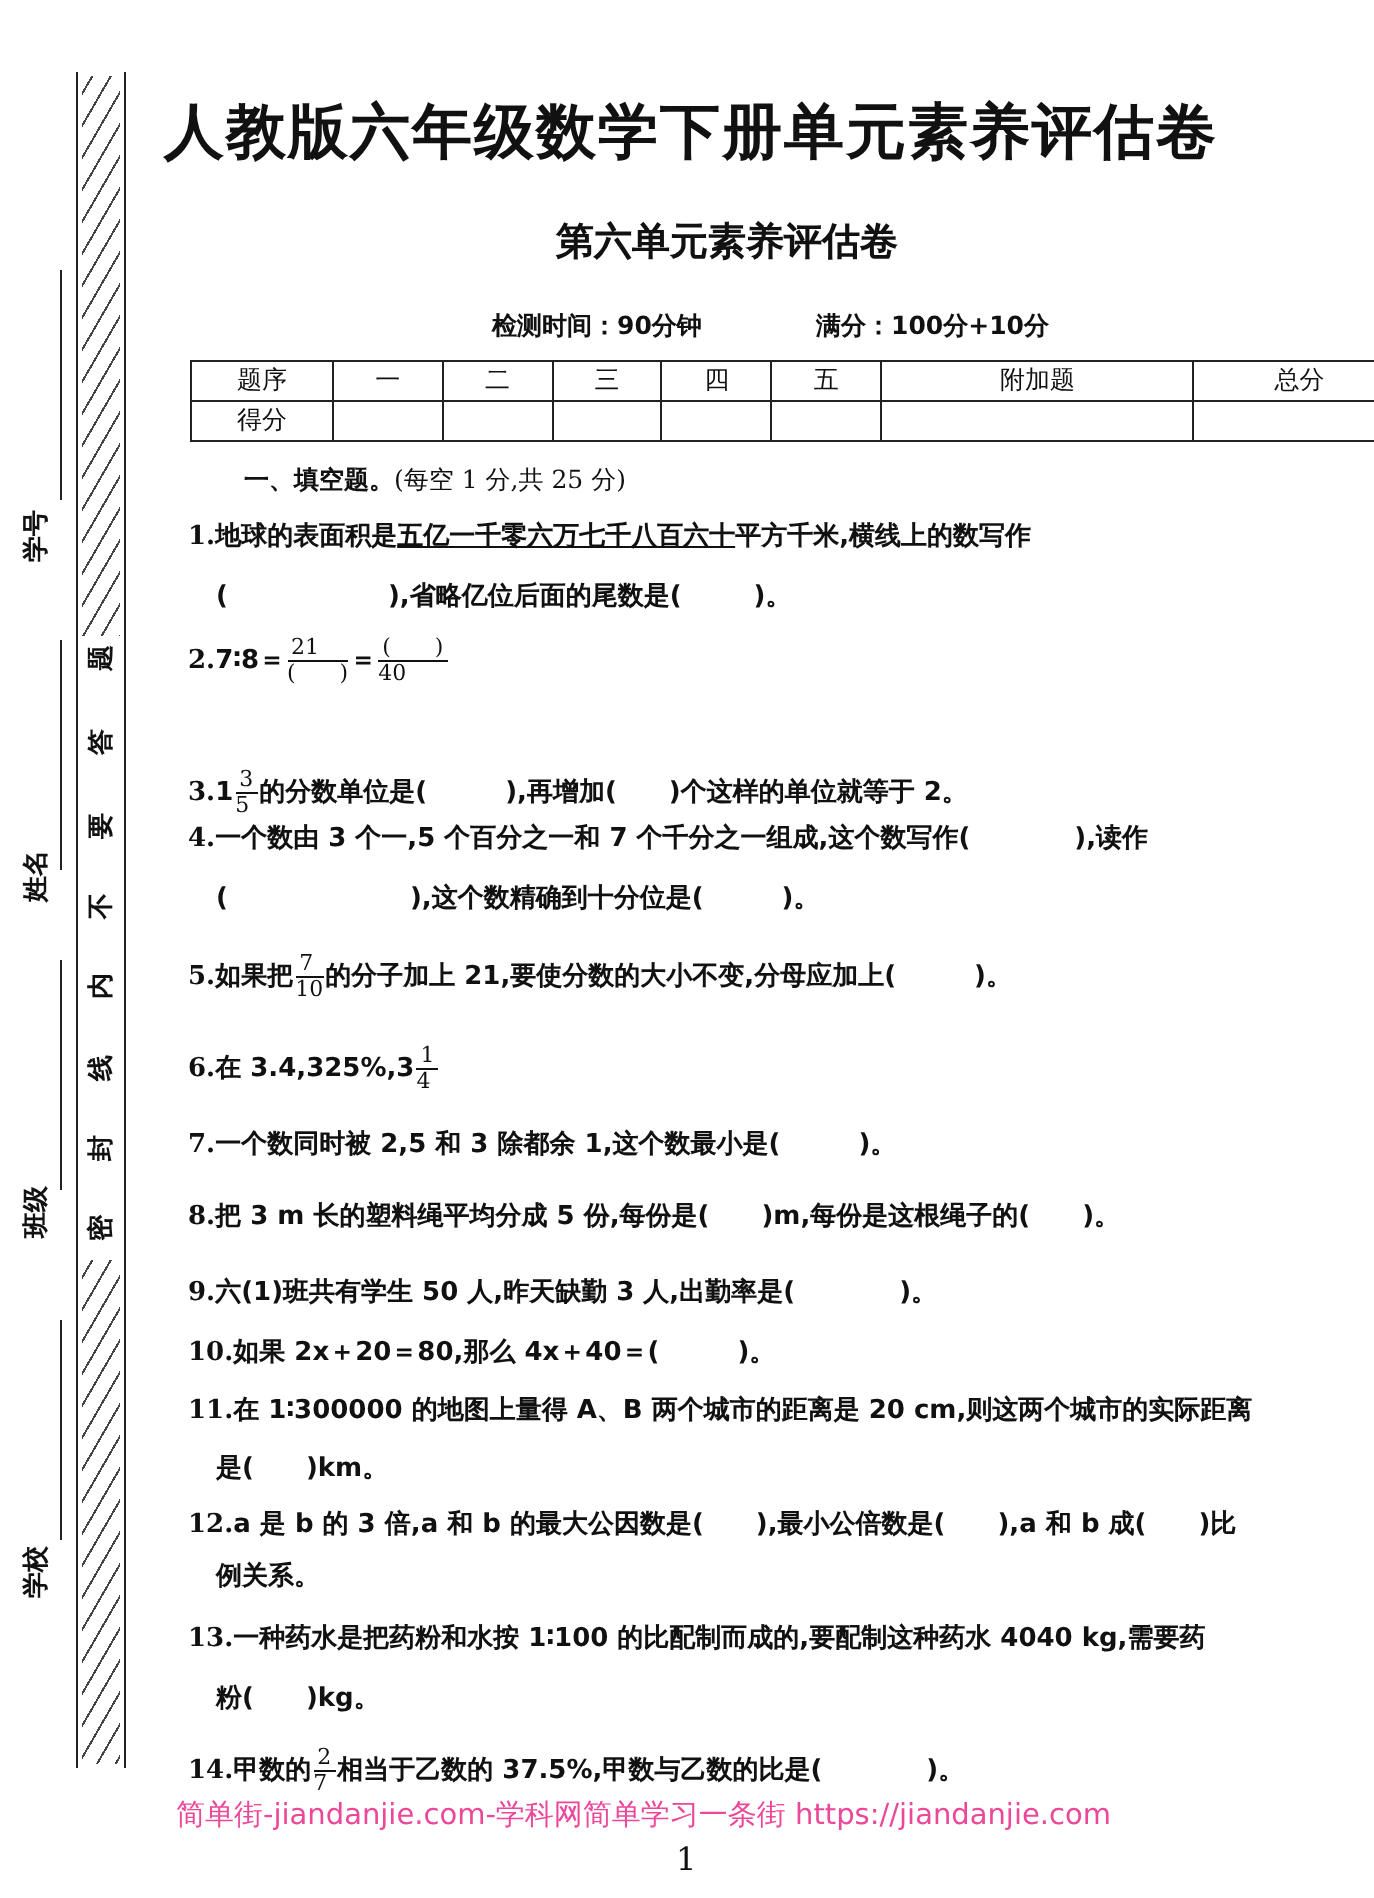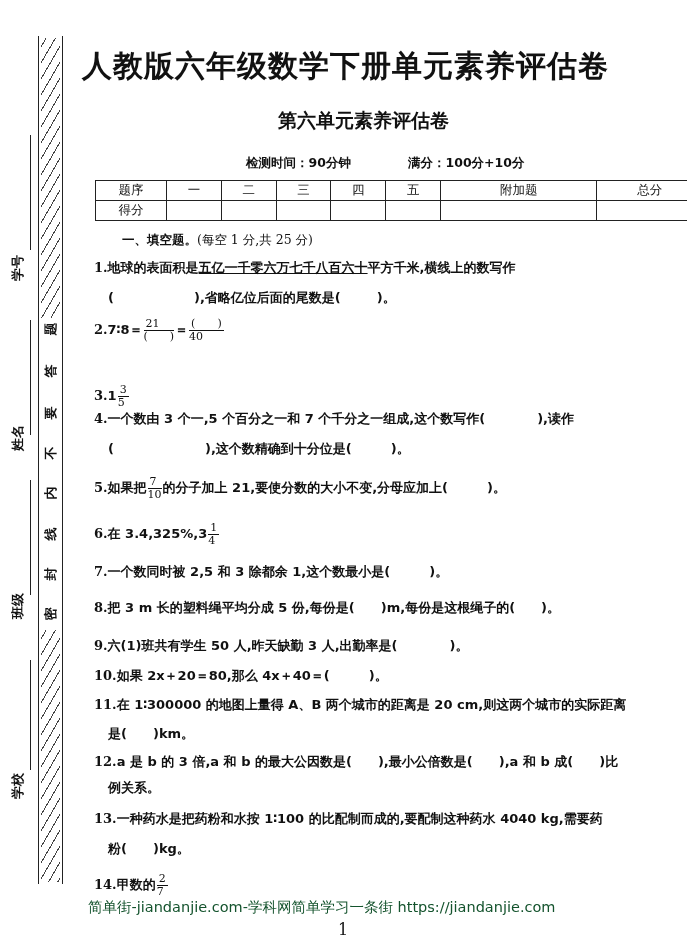--- a/index.html
+++ b/index.html
@@ -25,21 +25,21 @@
   .section{position:absolute;left:80px;top:232px;font-size:12.5px;font-weight:bold;font-family:"DejaVu Sans","Liberation Sans",sans-serif;margin-left:42px;}
   .section .note{font-weight:normal;font-family:"DejaVu Serif",serif;}
   .q{position:absolute;left:94px;font-size:13px;font-weight:bold;white-space:nowrap;font-family:"DejaVu Sans","Liberation Sans",sans-serif;}
   .q .n{font-family:"DejaVu Serif",serif;}
   .cont{position:absolute;left:108px;font-size:13px;font-weight:bold;white-space:nowrap;font-family:"DejaVu Sans","Liberation Sans",sans-serif;}
   .frac{display:inline-block;vertical-align:middle;font-size:11px;line-height:12px;margin:0 1px;font-weight:normal;font-family:"DejaVu Serif",serif;}
   .frac span{display:block;}
   .frac .num{border-bottom:1px solid #111;padding:0 2px;}
   .u{text-decoration:underline;}
   .blank{display:inline-block;}
-  .watermark{position:absolute;left:88px;top:898px;font-size:14.5px;color:#14532d;font-family:"DejaVu Sans","Liberation Sans",sans-serif;white-space:nowrap;}
+  .watermark{position:absolute;left:88px;top:898px;font-size:14.5px;color:#ec4899;font-family:"DejaVu Sans","Liberation Sans",sans-serif;white-space:nowrap;}
   .pagenum{position:absolute;left:338px;top:920px;font-size:16px;font-family:"DejaVu Serif",serif;}
 </style>
 </head>
 <body>
 
 <div>
   <div class="strip-line" style="left:38px;"></div>
   <div class="strip-line" style="left:62px;"></div>
   <div class="hatch" style="top:38px;height:280px;"></div>
   <div class="seal-char" style="top:320px;">题</div>
@@ -101,21 +101,21 @@
 </div>
 <div class="cont" style="top:289px;">
   <span>(</span><span class="blank" style="width:80px;"></span><span>),省略亿位后面的尾数是(</span><span class="blank" style="width:36px;"></span><span>)。</span>
 </div>
 
 <div class="q" style="top:318px;">
   <span class="n">2.</span><span>7∶8＝</span><span class="frac"><span class="num">21</span><span>(　　)</span></span><span>＝</span><span class="frac"><span class="num">(　　)</span><span>40</span></span>
 </div>
 
 <div class="q" style="top:370px;margin-top:14px;">
-  <span class="n">3.</span><span>1</span><span class="frac"><span class="num">3</span><span>5</span></span>
+  <span class="n">3.</span><span>1</span><span class="frac"><span class="num">3</span><span>5</span></span><span>的分数单位是(　　　),再增加(　　)个这样的单位就等于 2。</span>
 </div>
 
 <div class="q" style="top:410px;">
   <span class="n">4.</span><span>一个数由 3 个一,5 个百分之一和 7 个千分之一组成,这个数写作(　　　　),读作</span>
 </div>
 <div class="cont" style="top:440px;">(　　　　　　　),这个数精确到十分位是(　　　)。</div>
 
 <div class="q" style="top:476px;">
   <span class="n">5.</span><span>如果把</span><span class="frac"><span class="num">7</span><span>10</span></span><span>的分子加上 21,要使分数的大小不变,分母应加上(　　　)。</span>
 </div>
@@ -149,17 +149,17 @@
   <span class="n">12.</span><span>a 是 b 的 3 倍,a 和 b 的最大公因数是(　　),最小公倍数是(　　),a 和 b 成(　　)比</span>
 </div>
 <div class="cont" style="top:779px;">例关系。</div>
 
 <div class="q" style="top:810px;">
   <span class="n">13.</span><span>一种药水是把药粉和水按 1∶100 的比配制而成的,要配制这种药水 4040 kg,需要药</span>
 </div>
 <div class="cont" style="top:840px;">粉(　　)kg。</div>
 
 <div class="q" style="top:873px;">
-  <span class="n">14.</span><span>甲数的</span><span class="frac"><span class="num">2</span><span>7</span></span>
+  <span class="n">14.</span><span>甲数的</span><span class="frac"><span class="num">2</span><span>7</span></span><span>相当于乙数的 37.5%,甲数与乙数的比是(　　　　)。</span>
 </div>
 
 <div class="watermark">简单街-jiandanjie.com-学科网简单学习一条街 https://jiandanjie.com</div>
 <div class="pagenum">1</div>
 
 </body></html>

